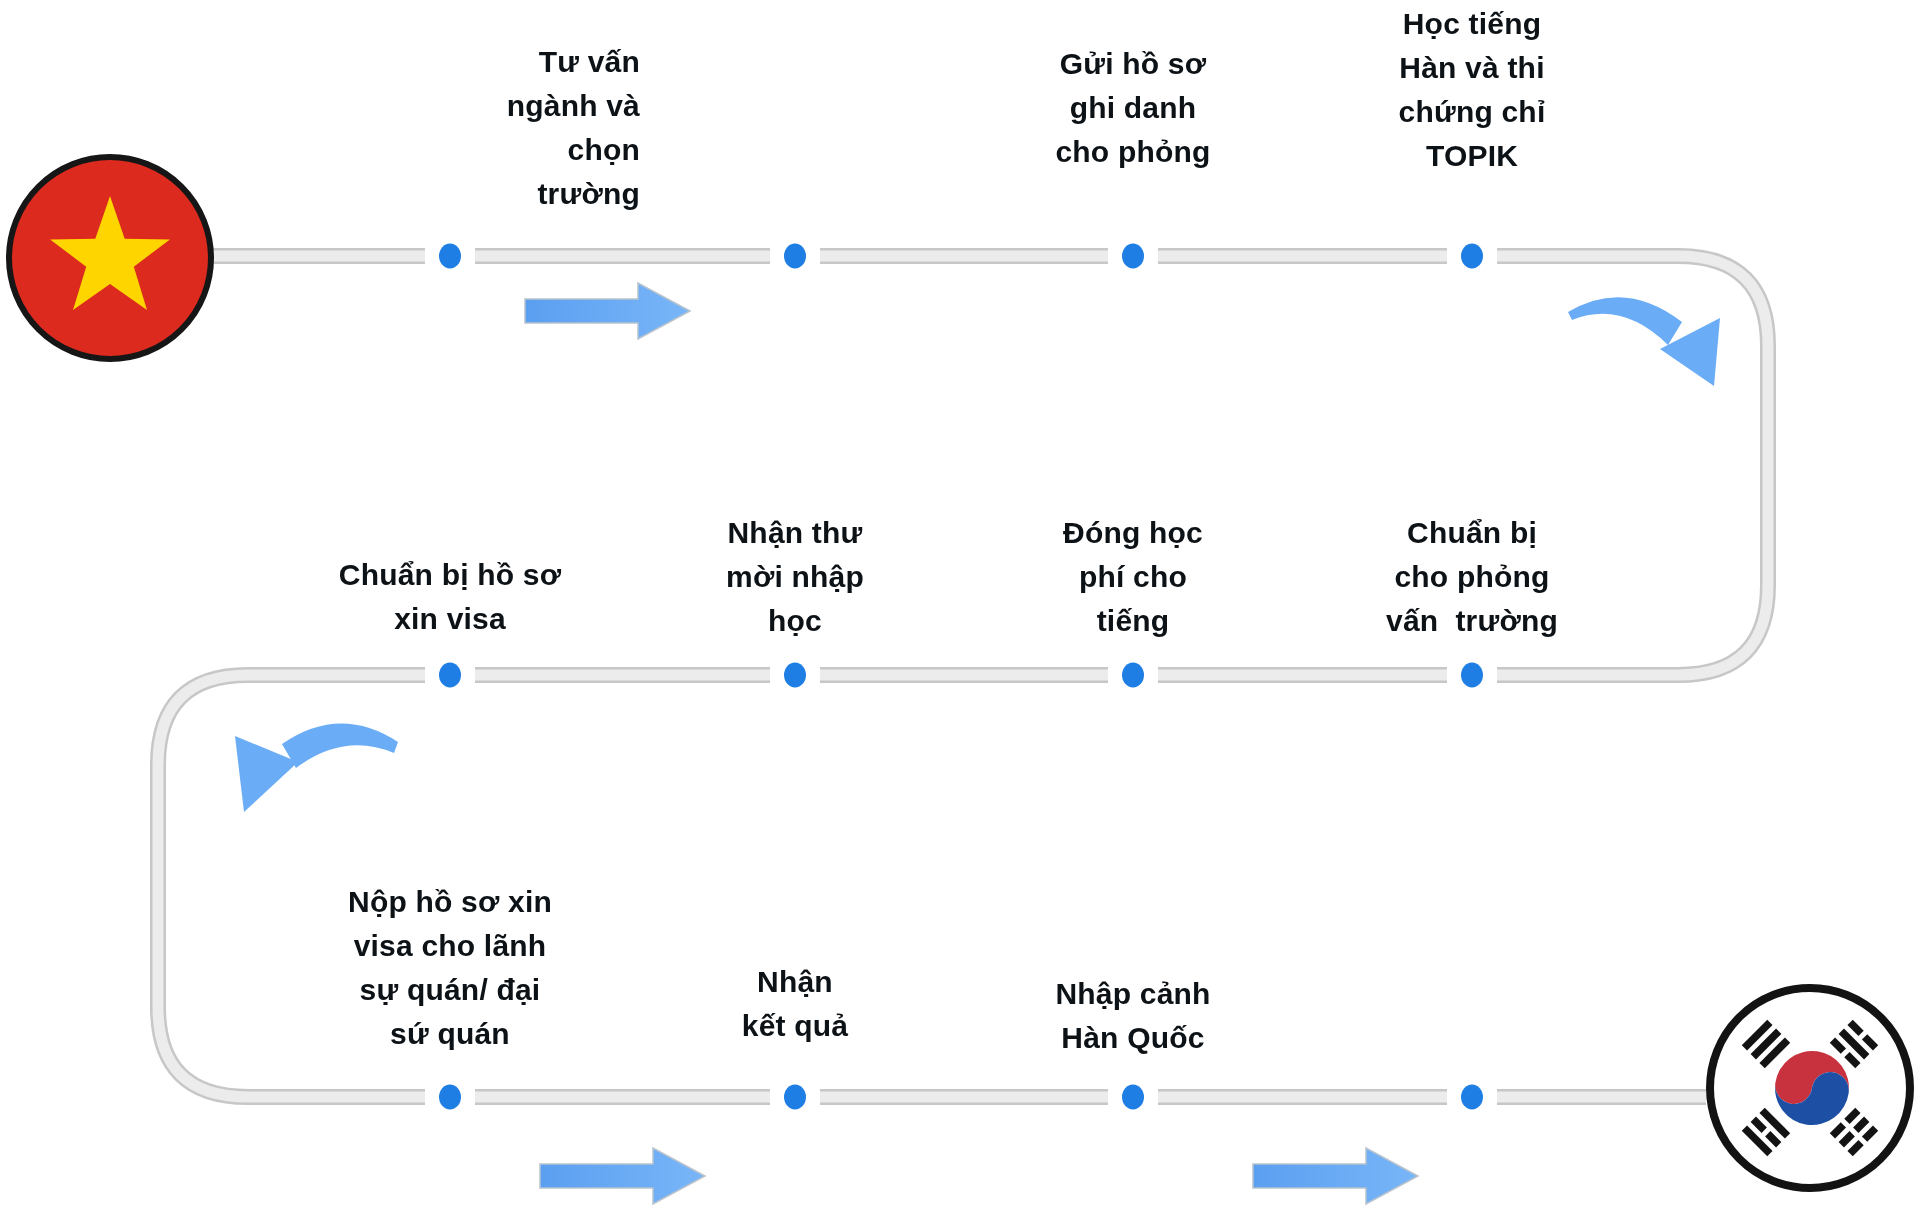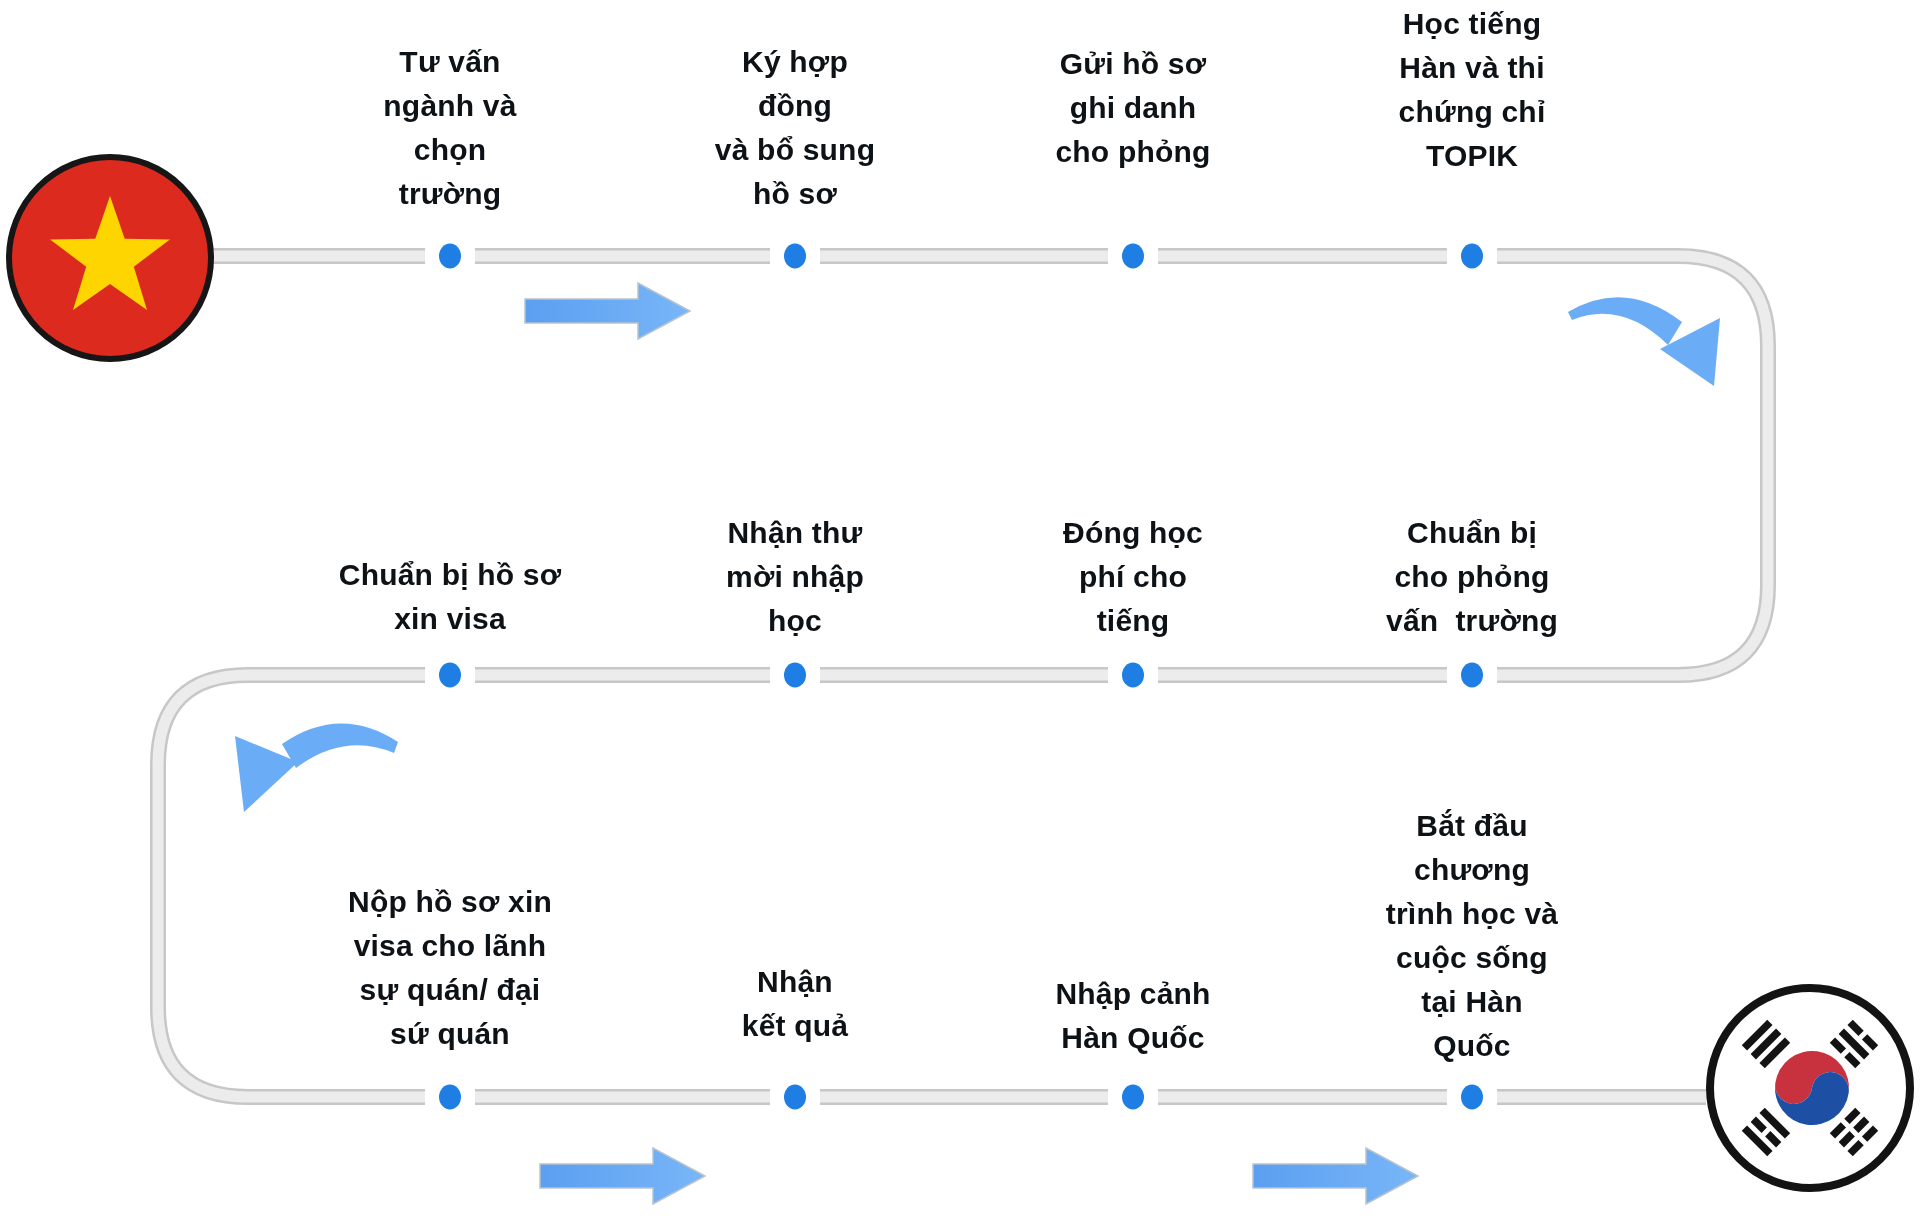--- a/index.html
+++ b/index.html
@@ -2,21 +2,21 @@
 <html><head>
 <meta charset="utf-8">
 <style>
   html,body{margin:0;padding:0;background:#ffffff;}
   .canvas{position:relative;width:1920px;height:1226px;background:#ffffff;overflow:hidden;
           font-family:"Liberation Sans",sans-serif;}
   .flow-svg{position:absolute;left:0;top:0;width:1920px;height:1226px;}
   .label{position:absolute;transform:translateX(-50%);width:380px;text-align:center;
          font-weight:700;font-size:30px;line-height:44px;color:#0d1217;
          white-space:pre;letter-spacing:.2px;}
-  .l1{left:450px;bottom:1010px;}
+  .l1{left:450px;bottom:1010px;text-align:right;}
   .l2{left:795px;bottom:1010px;}
   .l3{left:1133px;bottom:1052px;}
   .l4{left:1472px;bottom:1048px;}
   .l5{left:450px;bottom:585px;}
   .l6{left:795px;bottom:583px;}
   .l7{left:1133px;bottom:583px;}
   .l8{left:1472px;bottom:583px;}
   .l9{left:450px;bottom:170px;}
   .l10{left:795px;bottom:178px;}
   .l11{left:1133px;bottom:166px;}
@@ -122,24 +122,20 @@
             <rect x="2.5" y="8.75" width="15.5" height="7.5"></rect>
         </g>
       </g>
     </g>
   </svg>
 
   <div class="label l1">Tư vấn
 ngành và
 chọn
 trường</div>
-  <div class="label l2">Ký hợp
-đồng
-và bổ sung
-hồ sơ</div>
   <div class="label l3">Gửi hồ sơ
 ghi danh
 cho phỏng</div>
   <div class="label l4">Học tiếng
 Hàn và thi
 chứng chỉ
 TOPIK</div>
   <div class="label l5">Chuẩn bị hồ sơ
 xin visa</div>
   <div class="label l6">Nhận thư
@@ -152,19 +148,13 @@
 cho phỏng
 vấn  trường</div>
   <div class="label l9">Nộp hồ sơ xin
 visa cho lãnh
 sự quán/ đại
 sứ quán</div>
   <div class="label l10">Nhận
 kết quả</div>
   <div class="label l11">Nhập cảnh
 Hàn Quốc</div>
-  <div class="label l12">Bắt đầu
-chương
-trình học và
-cuộc sống
-tại Hàn
-Quốc</div>
 </div>
 
 </body></html>

